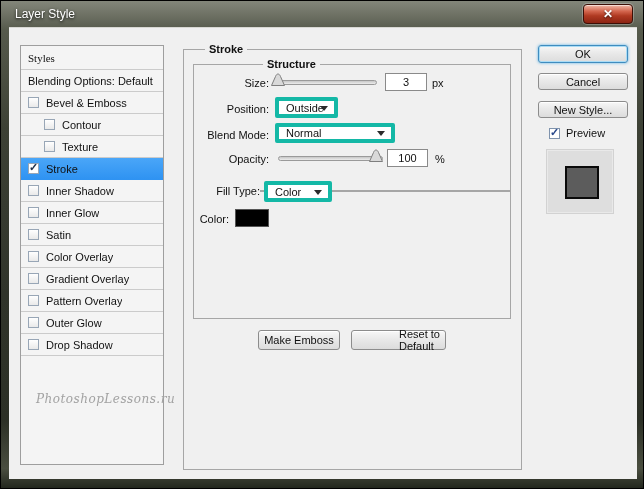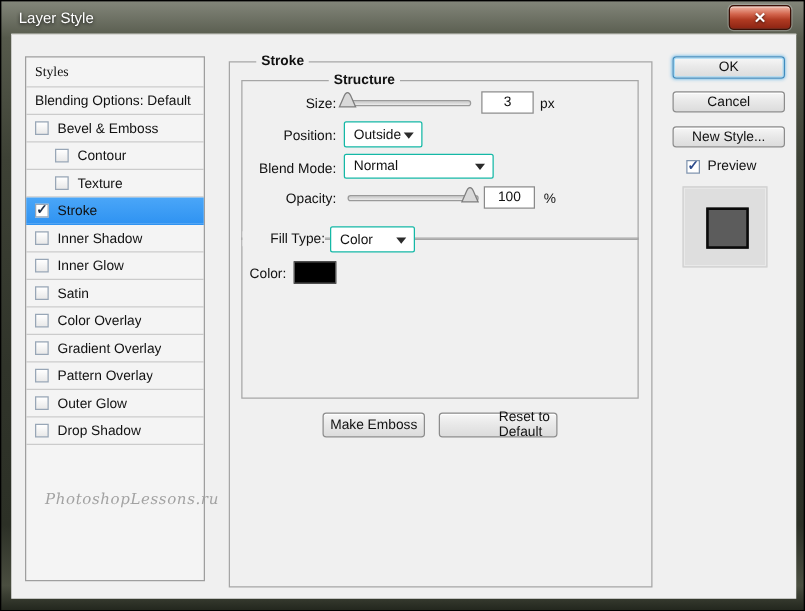--- a/index.html
+++ b/index.html
@@ -44,21 +44,21 @@
   .main-box{left:174px;top:21px;width:339px;height:421px;}
   .structure-box{left:184px;top:36px;width:318px;height:128px;text-decoration:underline;}
   .fill-box{left:184px;top:162px;width:318px;height:129px;}
   .legend{position:absolute;background:#f0f0f0;padding:0 4px;font-weight:bold;z-index:3;}
   .main-legend{left:196px;top:15px;}
   .structure-legend{left:218px;top:30px;margin-left:36px;}
 
   .lbl{position:absolute;text-align:right;color:#111;white-space:nowrap;}
 
   
-  .dropdown{position:absolute;background:#fff;border:1px solid #14b8a6;border-radius:2px;
+  .dropdown{position:absolute;background:#fff;border:4px solid #14b8a6;border-radius:2px;
     display:flex;align-items:center;padding:0 16px 0 7px;cursor:pointer;}
   .dd-arrow{position:absolute;right:6px;top:50%;margin-top:-2px;width:0;height:0;
     border-left:4px solid transparent;border-right:4px solid transparent;border-top:5px solid #2b2b2b;}
   .valbox{position:absolute;background:#fff;border:1px solid #8a8a8a;font-size:11px;
     font-family:"Liberation Sans",sans-serif;text-align:center;padding:0;color:#111;}
   .track{position:absolute;height:5px;border:1px solid #9a9a9a;border-radius:3px;
     background:linear-gradient(180deg,#c7c7c7,#ececec);cursor:pointer;}
   .thumb{position:absolute;width:16px;height:14px;cursor:pointer;}
   .btn{position:absolute;display:flex;align-items:center;justify-content:center;
     background:linear-gradient(180deg,#f7f7f7,#e9e9e9 45%,#dcdcdc);

